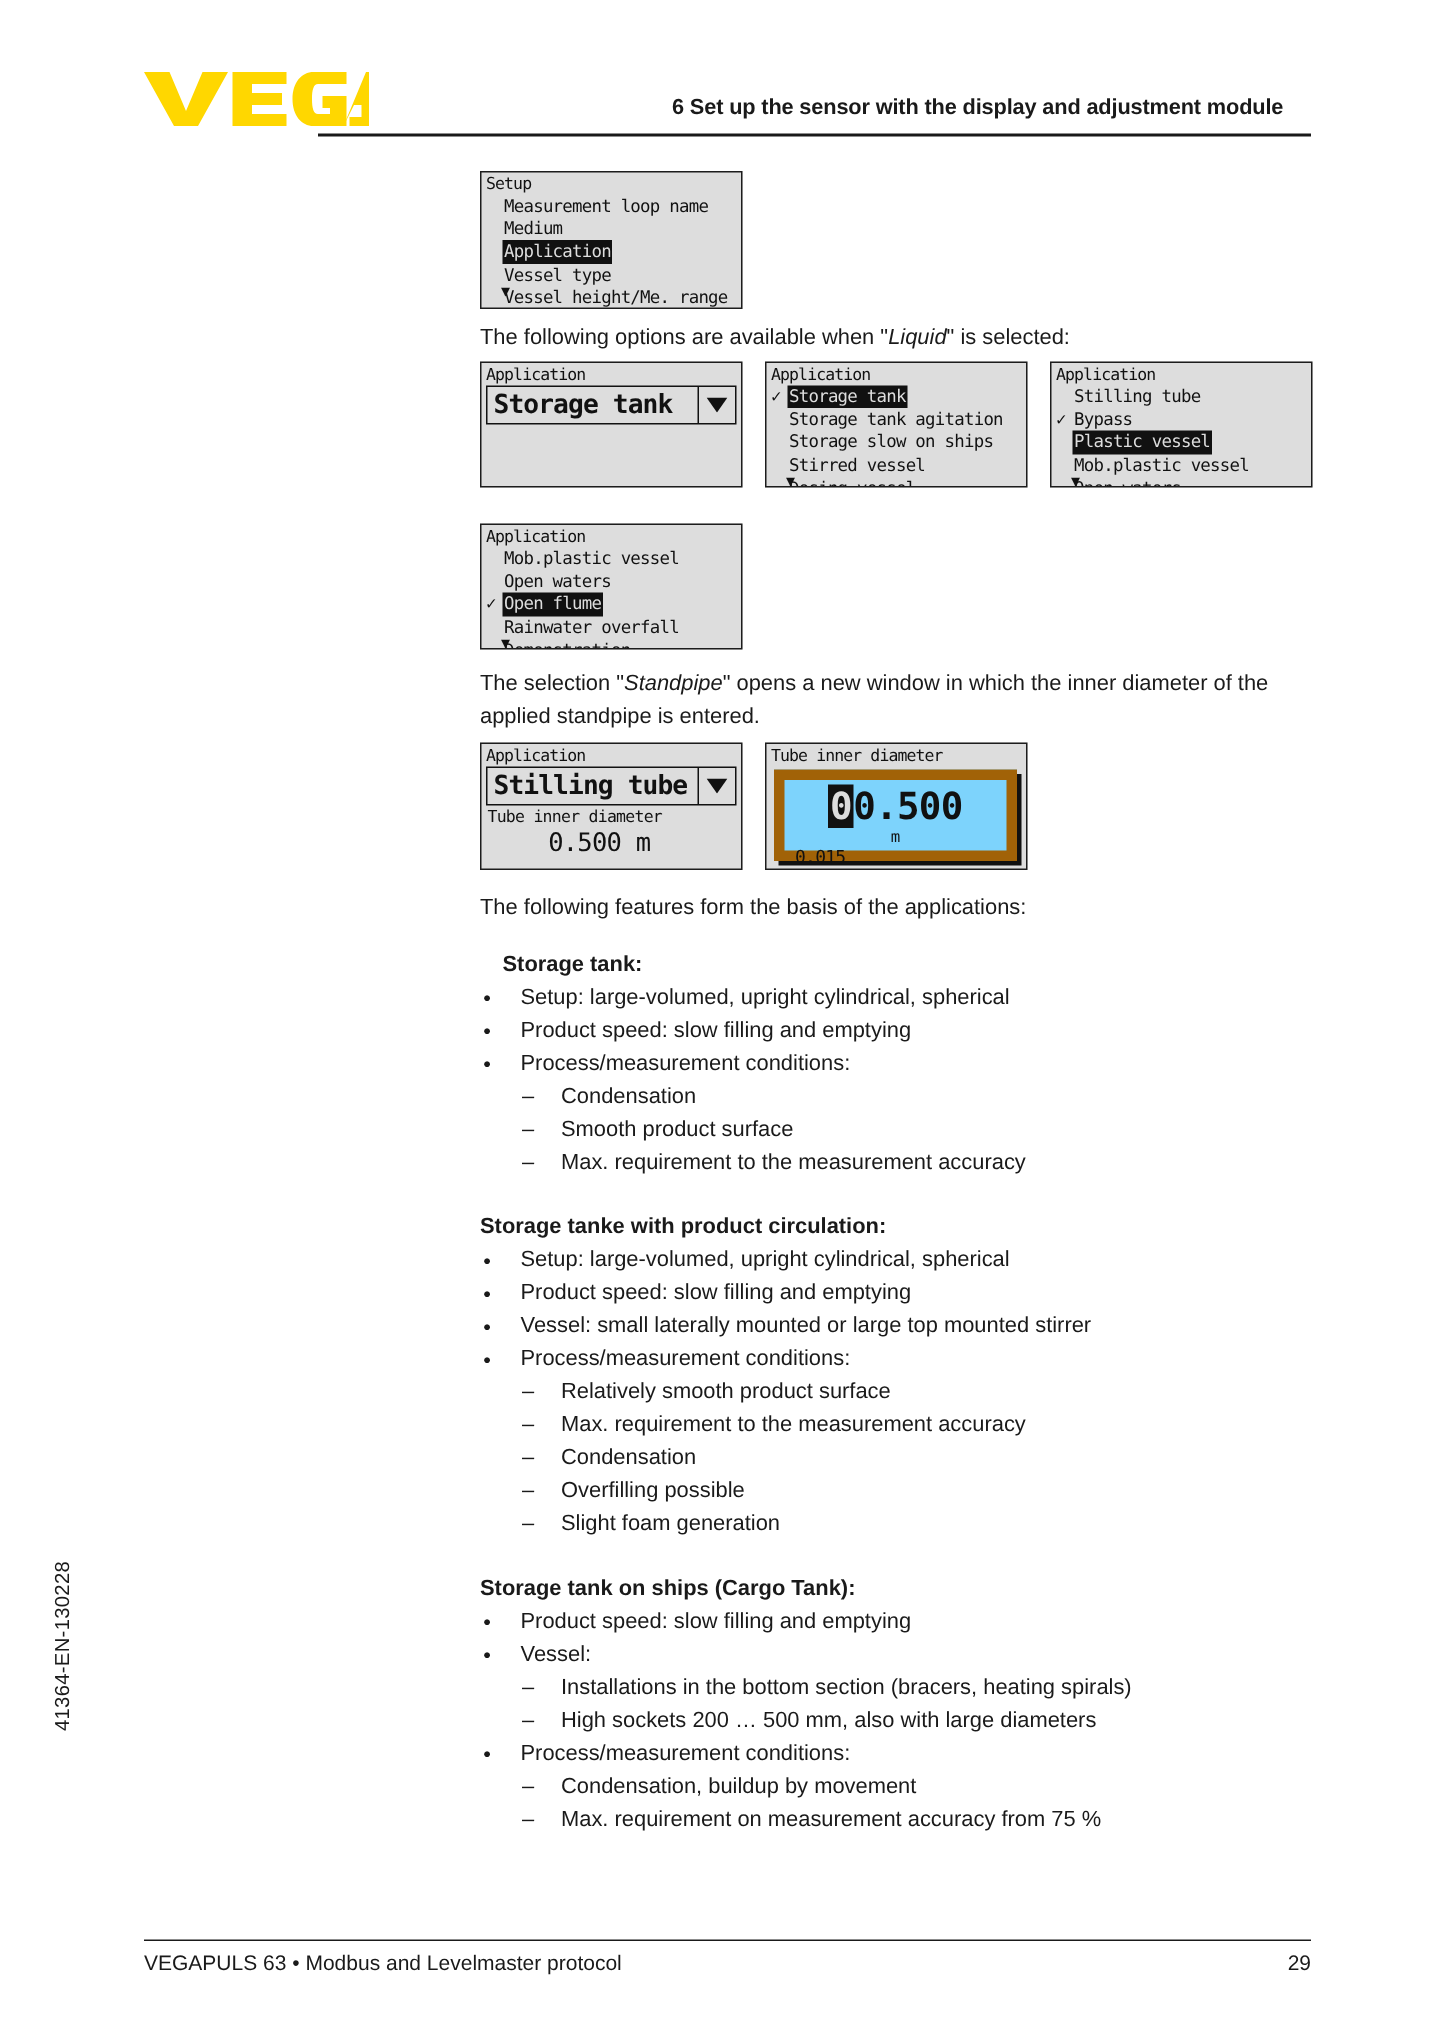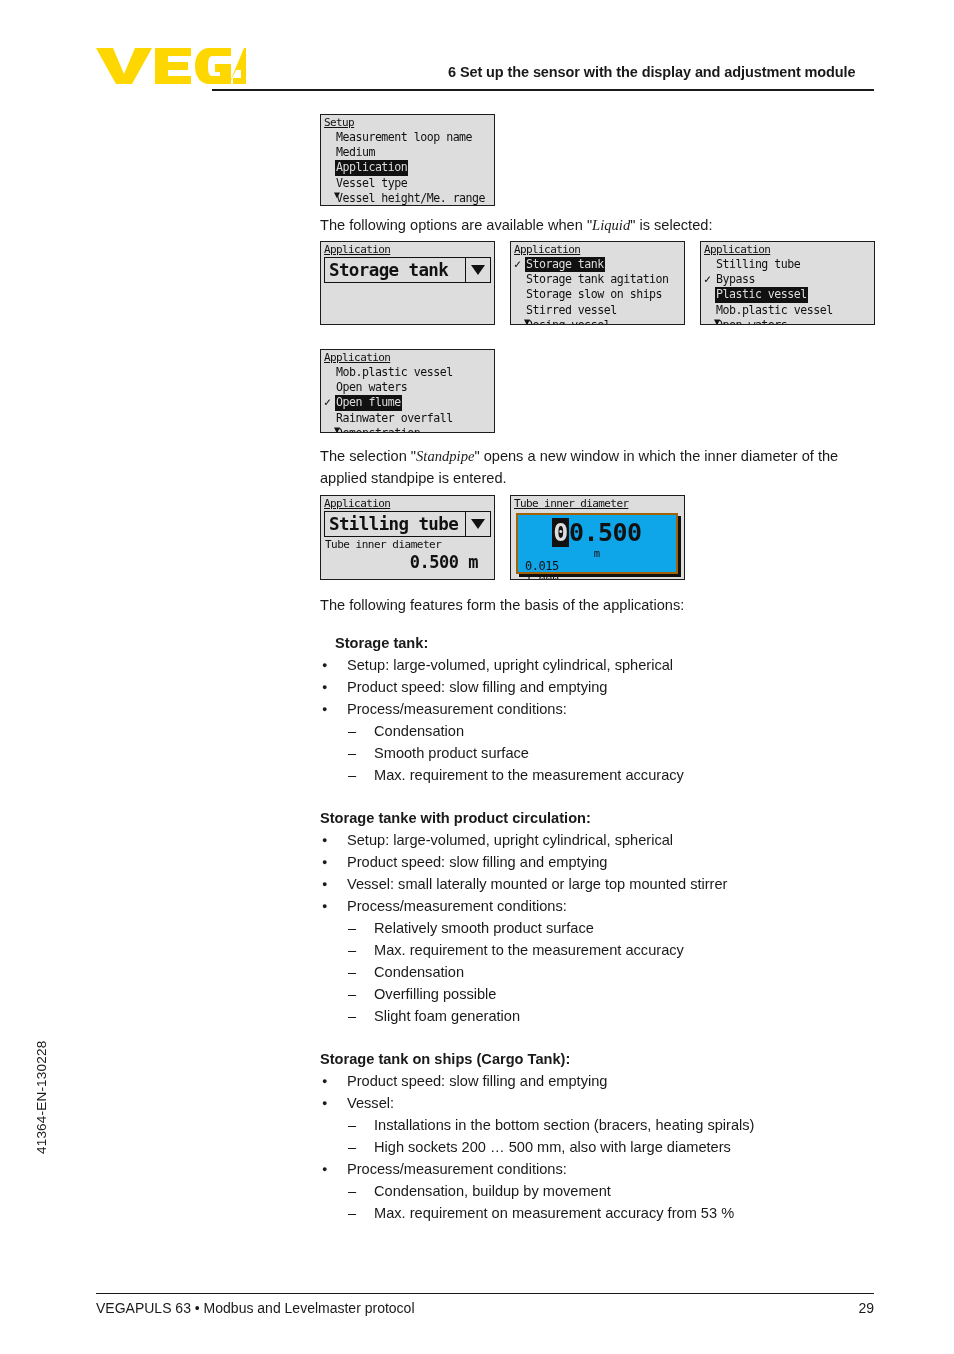--- a/index.html
+++ b/index.html
@@ -127,39 +127,38 @@
     line-height: 22px;
     min-height: 22px;
   }
   .dsh::before {
     content: "\2013";
     position: absolute;
     left: 28px;
     top: 0;
     font-size: 14.6px;
   }
-  .it { font-style: italic; font-family: Liberation Serif, serif; }
+  .it { font-style: italic; }
 
   
   .lcd {
     position: absolute;
     background: #dddddd;
     border: 1.6px solid #1c1c1c;
     box-sizing: border-box;
     font-family: "DejaVu Sans Mono", monospace;
     overflow: hidden;
   }
   .lcd-title {
     font-size: 11px;
     line-height: 14px;
     padding: 1px 0 0 3px;
     letter-spacing: -0.6px;
     color: #111;
     white-space: nowrap;
-    text-decoration: underline;
   }
   .lcd-list {
     padding: 0 0 0 3px;
   }
   .lcd-row {
     position: relative;
     font-size: 11.6px;
     line-height: 15.2px;
     letter-spacing: -0.5px;
     white-space: nowrap;
@@ -220,37 +219,37 @@
   .lcd-sub-label {
     font-size: 11px;
     line-height: 15px;
     padding-left: 4px;
     letter-spacing: -0.5px;
     color: #111;
     white-space: nowrap;
   }
   .lcd-sub-value {
     font-size: 17px;
-    font-weight: bold;
+    font-weight: normal;
     letter-spacing: -0.5px;
-    text-align: right;
+    text-align: center;
     padding-right: 16px;
     color: #111;
     white-space: nowrap;
   }
 
   
   .editor-frame {
     position: absolute;
     left: 5px;
     top: 17px;
     right: 6px;
     bottom: 5px;
-    border: 2px solid #a16207;
-    background: #0ea5e9;
+    border: 7px solid #a16207;
+    background: #7dd3fc;
     box-shadow: 3px 3px 0 0 #111;
     box-sizing: border-box;
   }
   .editor-value {
     text-align: center;
     font-size: 25px;
     font-weight: bold;
     letter-spacing: -0.5px;
     margin-top: 3px;
     color: #111;
@@ -445,20 +444,20 @@
   </div>
 
 <div class="section-head" style="top:1048px;">Storage tank on ships (Cargo Tank):</div>
 <div class="bullet-list" style="top:1070px;">
     <div class="blt">Product speed: slow filling and emptying</div>
     <div class="blt">Vessel:</div>
     <div class="dsh">Installations in the bottom section (bracers, heating spirals)</div>
     <div class="dsh">High sockets 200 … 500 mm, also with large diameters</div>
     <div class="blt">Process/measurement conditions:</div>
     <div class="dsh">Condensation, buildup by movement</div>
-    <div class="dsh">Max. requirement on measurement accuracy from 53 %</div>
+    <div class="dsh">Max. requirement on measurement accuracy from 75 %</div>
   </div>
 
 <div id="doc-code">41364-EN-130228</div>
 
 <div id="footer-rule"></div>
 <div id="footer-left">VEGAPULS 63 • Modbus and Levelmaster protocol</div>
 <div id="footer-page">29</div>
 
 </body></html>

